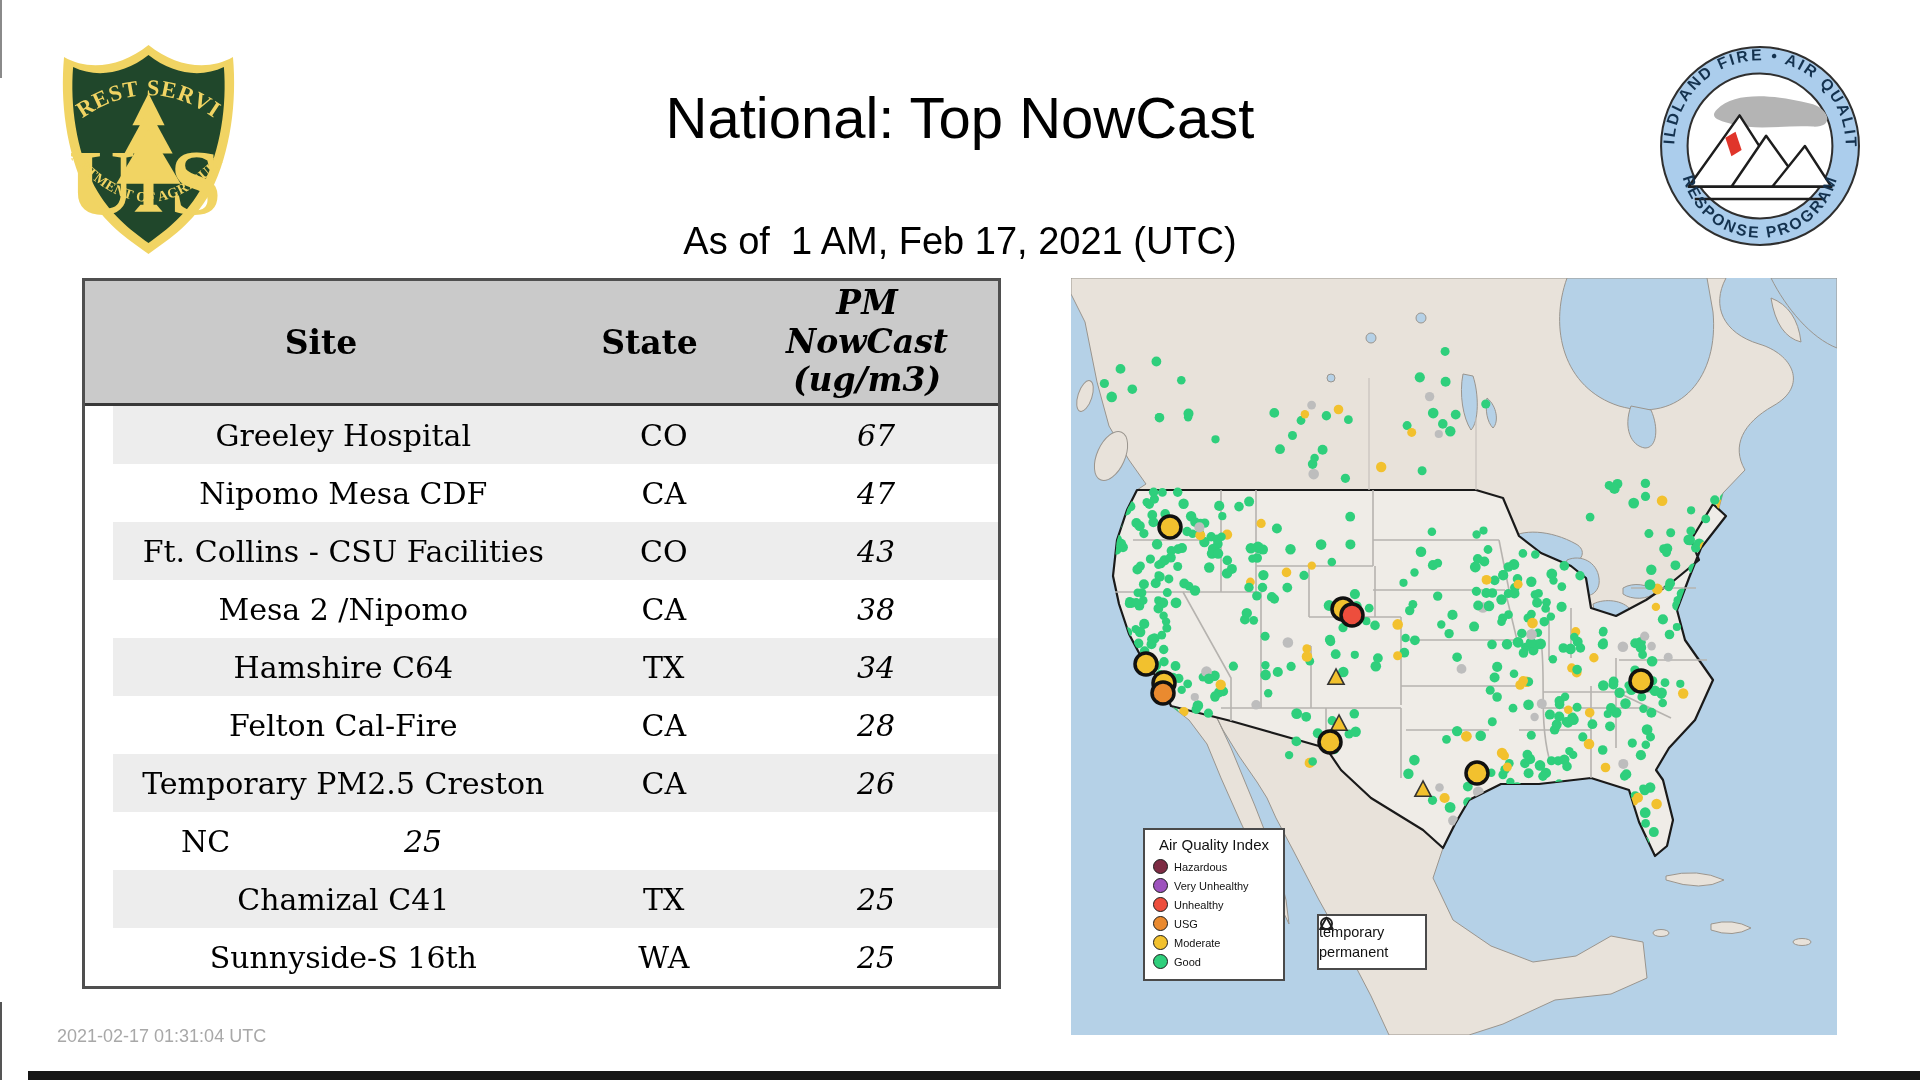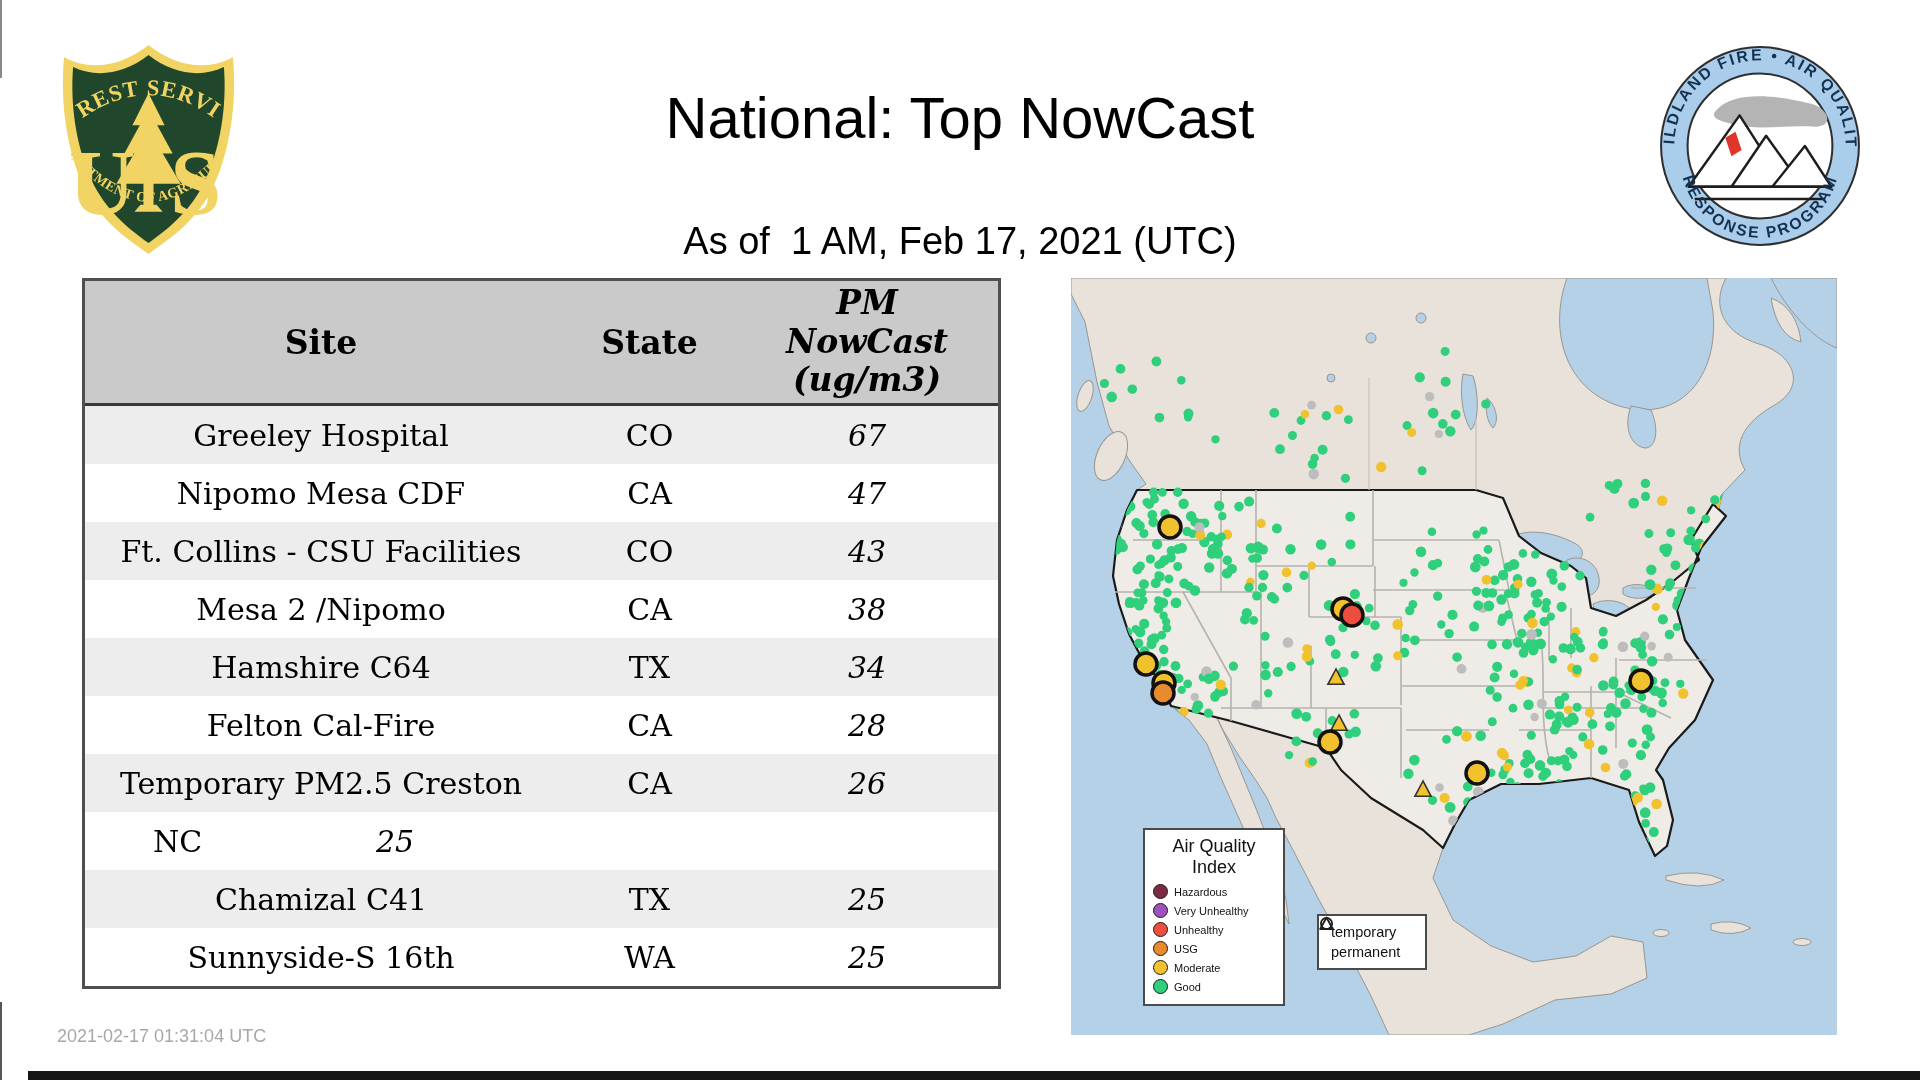--- a/index.html
+++ b/index.html
@@ -13,37 +13,37 @@
          font-size:58px;color:#000;letter-spacing:0px;}
   #subtitle{position:absolute;left:0;top:192px;width:100%;text-align:center;
             font-size:38px;color:#000;white-space:pre;margin-top:28px;}
   #usfs-logo{position:absolute;left:56px;top:40px;}
   #wfaqrp-logo{position:absolute;left:1658px;top:44px;}
   
   #site-table{position:absolute;left:82px;top:278px;width:913px;border:3px solid #4f4f4f;
               font-family:"DejaVu Serif","Liberation Serif",serif;}
   #site-table .thead{display:flex;height:122px;background:#cacaca;border-bottom:3px solid #383838;
                      font-weight:bold;font-size:33px;align-items:center;}
-  #site-table .trow{display:flex;height:58px;align-items:center;font-size:30px;}
+  #site-table .trow{display:flex;height:58px;align-items:center;font-size:30px;margin-left:28px;}
   #site-table .trow:nth-child(odd){background:#ededed;}
   #site-table .trow:nth-child(even){background:#ffffff;}
   .c-site{width:472px;text-align:center;}
   .c-state{width:185px;text-align:center;}
   .c-value{width:250px;text-align:center;font-style:italic;}
   .vh-lines{line-height:1.18;}
   
   #map{position:absolute;left:1071px;top:278px;width:766px;height:757px;}
   #map svg{position:absolute;left:0;top:0;}
   .map-box{position:absolute;background:#fff;border:2px solid #4a4a4a;box-sizing:border-box;
            font-family:"Liberation Sans",sans-serif;color:#111;}
   #aqi-legend{left:72px;top:550px;width:142px;padding:6px 8px 8px 8px;}
-  #aqi-legend .lg-title{font-size:18px;text-align:center;margin-bottom:4px;}
+  #aqi-legend .lg-title{font-size:15px;text-align:center;margin-bottom:4px;}
   .lg-item{display:flex;align-items:center;height:19px;font-size:11px;}
   .lg-dot{width:13px;height:13px;border-radius:50%;border:1.8px solid #1d1d1d;margin-right:6px;flex:0 0 auto;}
-  #marker-legend{left:246px;top:636px;width:110px;padding:6px 12px;}
+  #marker-legend{left:246px;top:636px;width:110px;padding:6px 0;}
   .mk-item{display:flex;align-items:center;height:20px;font-size:14.5px;}
   .mk-item svg{margin-right:6px;}
   
   #timestamp{position:absolute;left:57px;top:1026px;font-size:18px;color:#a8a8a8;}
 </style>
 </head>
 <body>
 
 <div id="page">
 

